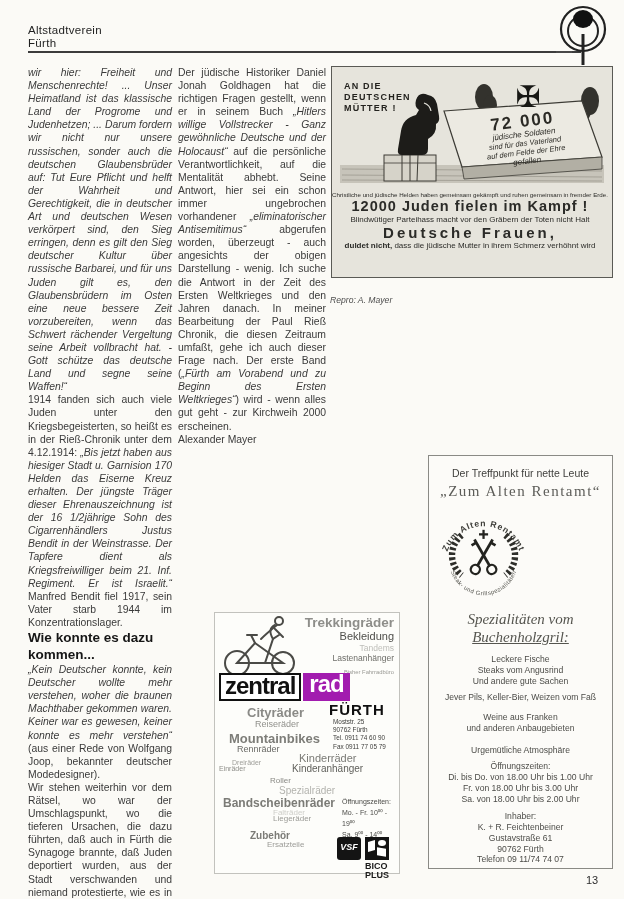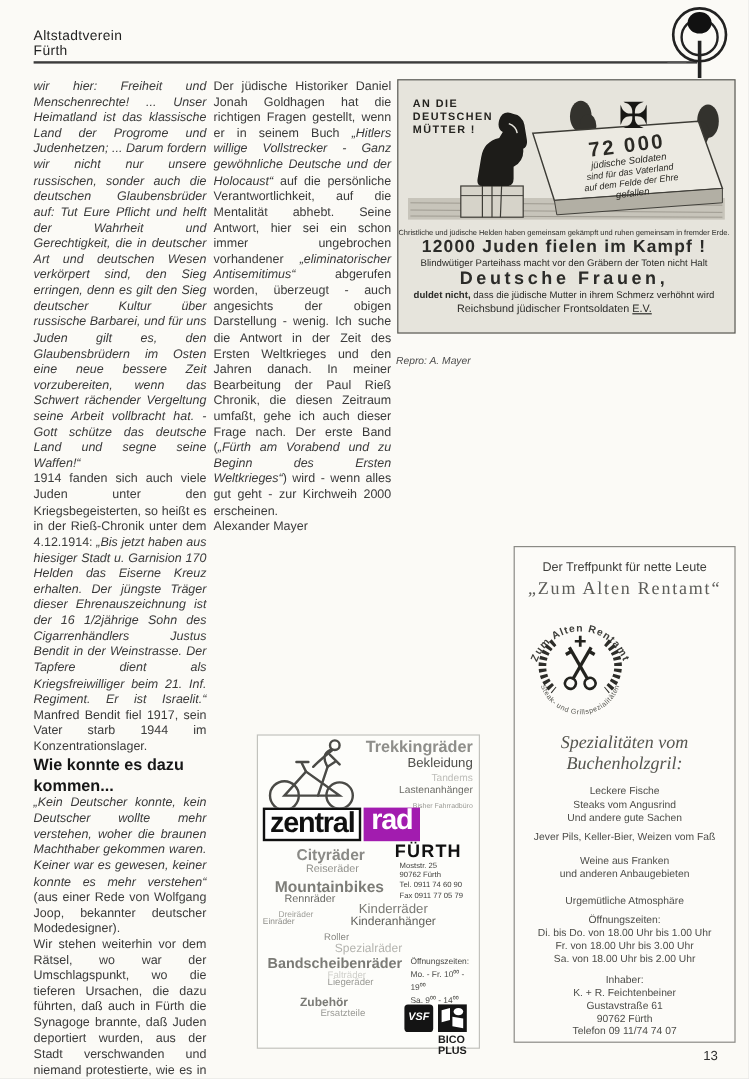--- a/index.html
+++ b/index.html
@@ -74,21 +74,21 @@
   .bi-ersatz{left:52px;top:227px;font-size:8px;color:#9b9b96;}
   
   .ad-rest{position:absolute;left:428px;top:455px;width:185px;height:414px;background:#fcfbf8;
            border:1.5px solid #8a8a85;box-sizing:border-box;}
   .ad-rest .abs{position:absolute;left:0;right:0;text-align:center;}
   .rt-tag{top:11px;font-size:10.5px;color:#3f3f3c;}
   .rt-name{top:27px;font-family:"Liberation Serif",serif;font-size:15px;
            letter-spacing:1.5px;color:#5c5c58;}
   .rt-emblem{top:52px;}
   .rt-h1{top:155px;font-family:"Liberation Serif",serif;font-style:italic;font-size:15px;color:#55554f;}
-  .rt-h2{top:173px;font-family:"Liberation Serif",serif;font-style:italic;font-size:15px;color:#55554f;}
+  .rt-h2{top:173px;font-family:"Liberation Serif",serif;font-style:italic;font-size:15px;color:#55554f;text-decoration:underline;}
   .rt-small{font-size:8.6px;line-height:10.8px;color:#4c4c48;}
   .rt-food{top:198px;}
   .rt-dr1{top:236px;}
   .rt-dr2{top:256px;}
   .rt-atm{top:289px;}
   .rt-ht{top:305px;}
   .rt-hl{top:316px;}
   .rt-ot{top:355px;}
   .rt-ol{top:366px;}
   .pagenum{position:absolute;left:586px;top:874px;font-size:11px;color:#2e2e2e;}
@@ -164,21 +164,20 @@
         <text x="12" y="20" font-size="9">AN DIE</text>
         <text x="12" y="31" font-size="9">DEUTSCHEN</text>
         <text x="12" y="42" font-size="9">MÜTTER !</text>
       </g>
     </svg>
     <div class="abs fl-line1">Christliche und jüdische Helden haben gemeinsam gekämpft und ruhen gemeinsam in fremder Erde.</div>
     <div class="abs fl-headline1">12000 Juden fielen im Kampf !</div>
     <div class="abs fl-line2">Blindwütiger Parteihass macht vor den Gräbern der Toten nicht Halt</div>
     <div class="abs fl-headline2">Deutsche Frauen,</div>
     <div class="abs fl-line3"><b>duldet nicht,</b><span> dass die jüdische Mutter in ihrem Schmerz verhöhnt wird</span></div>
-    <div class="abs fl-sign"><span>Reichsbund jüdischer Frontsoldaten </span><span class="ev">E.V.</span></div>
   </div>
   <div class="caption">
     <br>
     <span>Repro: A. Mayer</span>
   </div>
 
   <div class="ad-bike">
     <svg viewBox="0 0 95 62" style="position:absolute;left:2px;top:2px;width:95px;height:62px;">
       <g fill="none" stroke="#4a4a46" stroke-width="2" stroke-linecap="round">
         <circle cx="20" cy="48" r="12"></circle>

